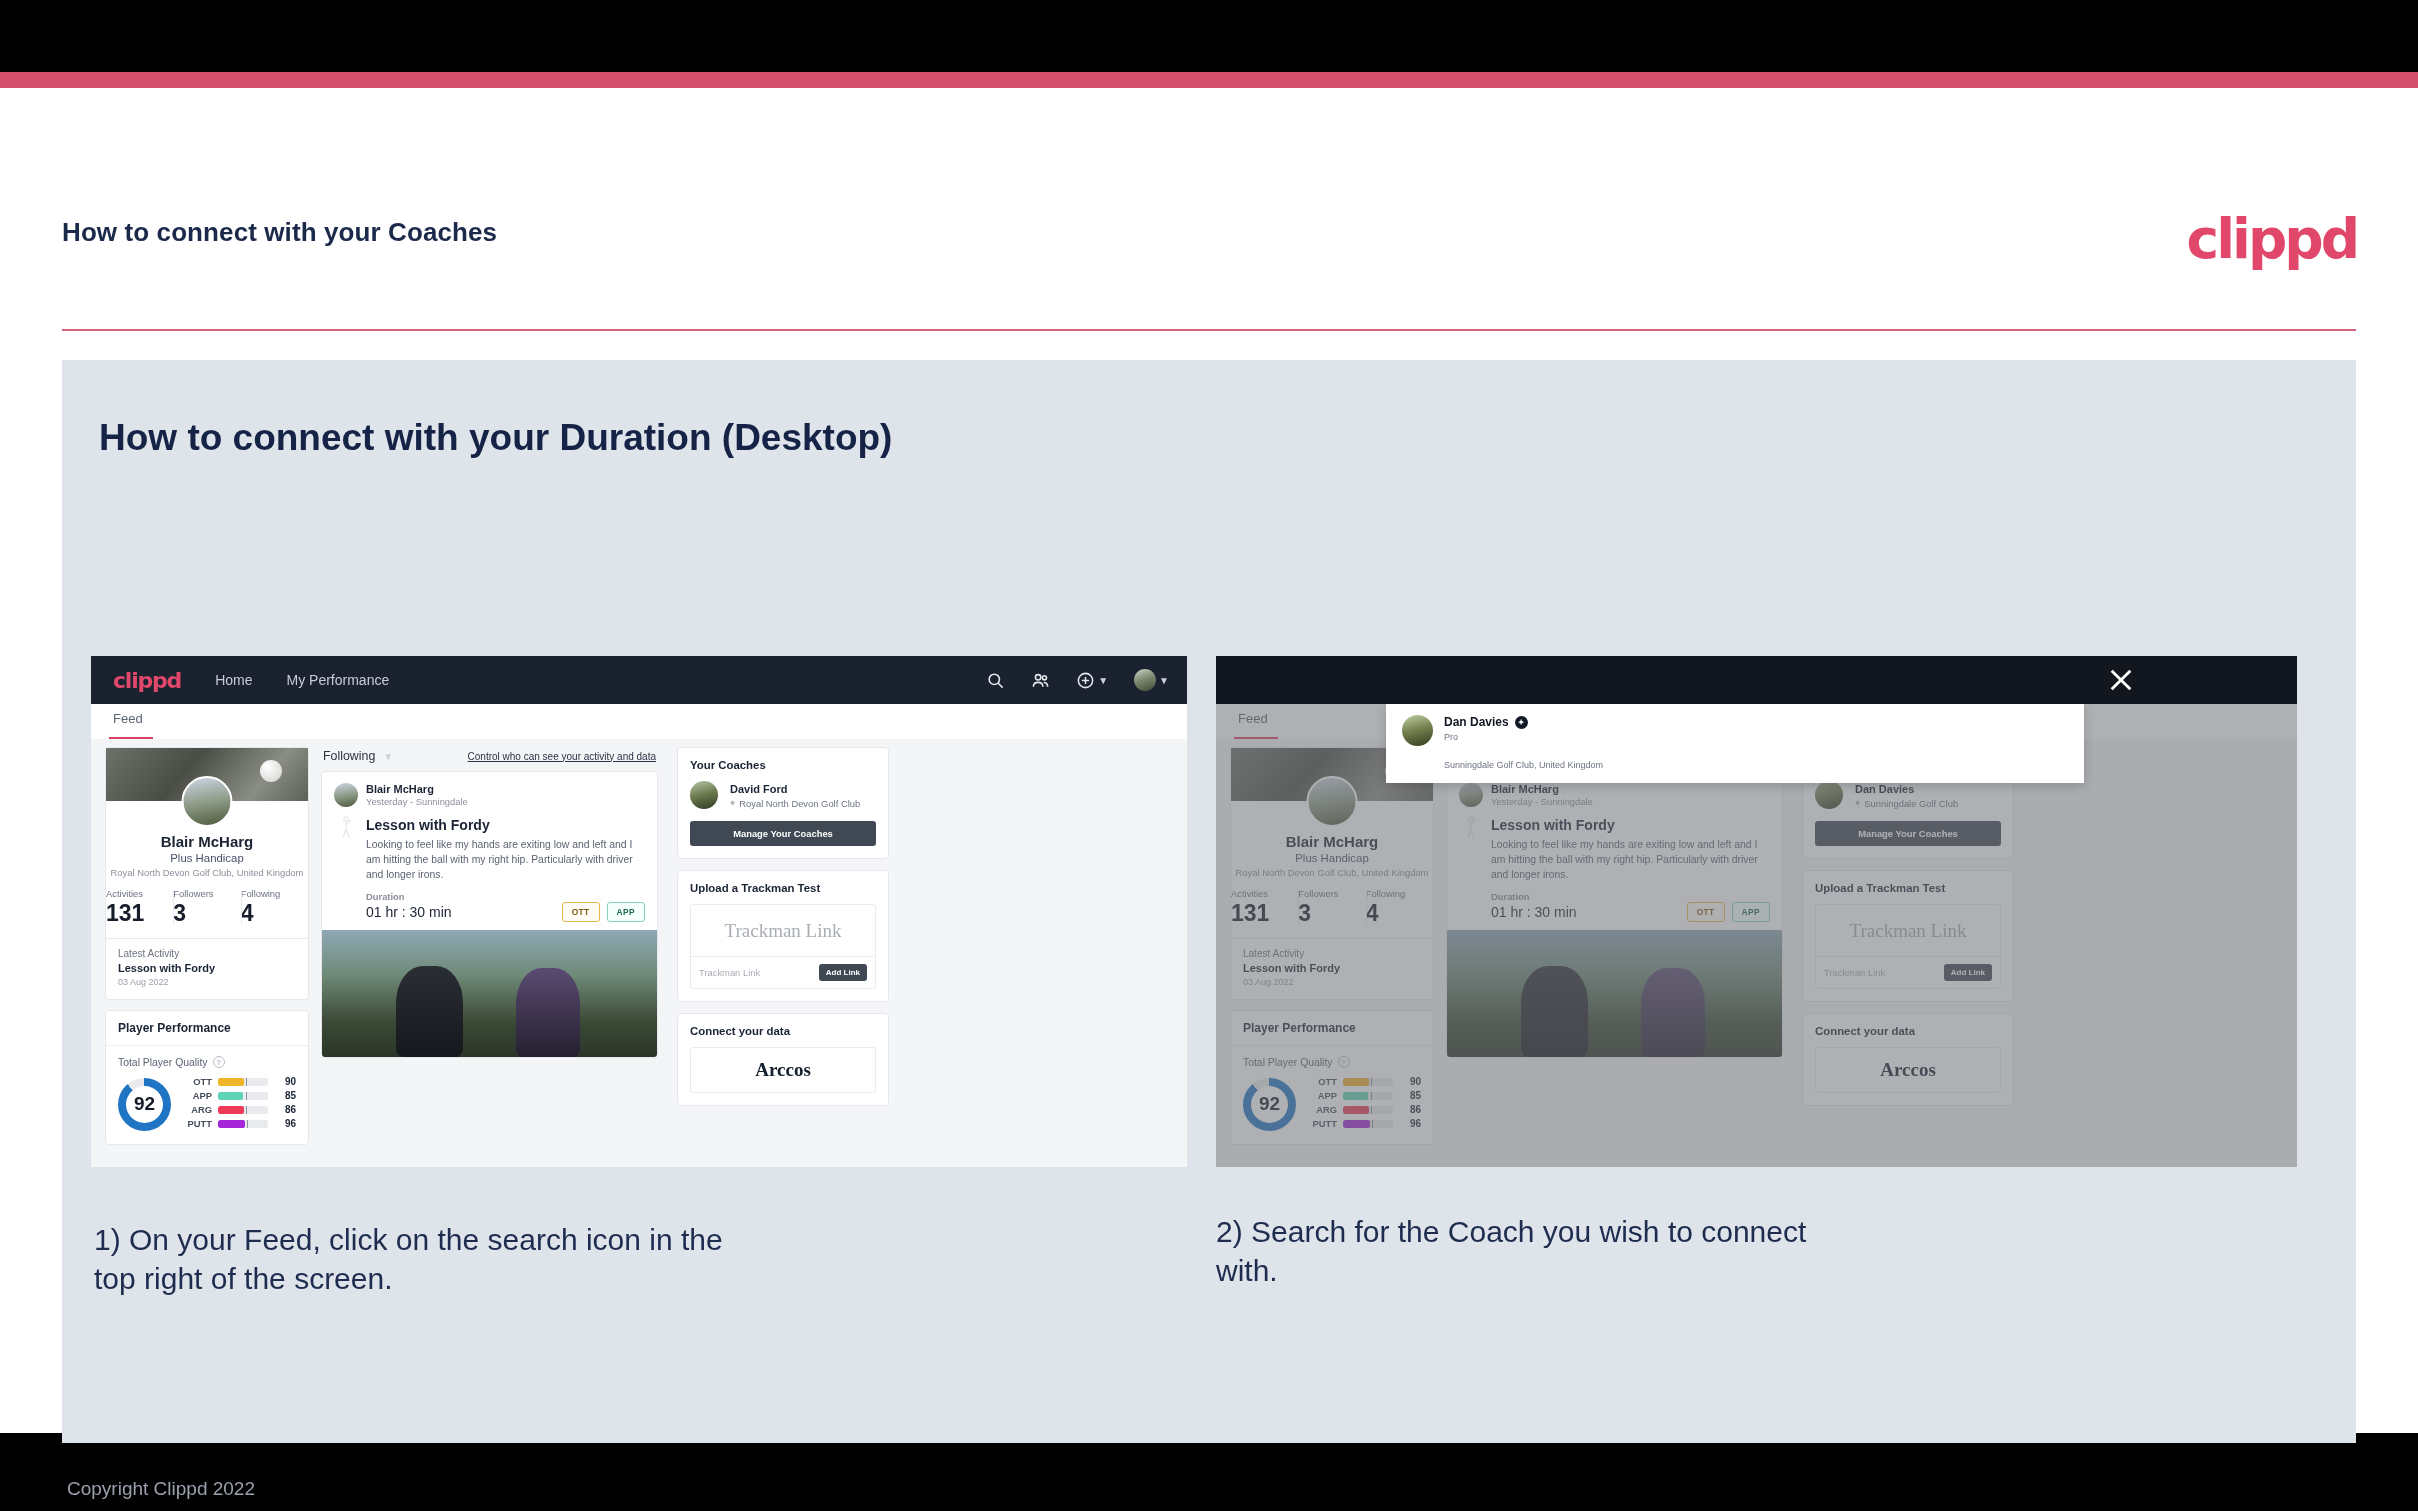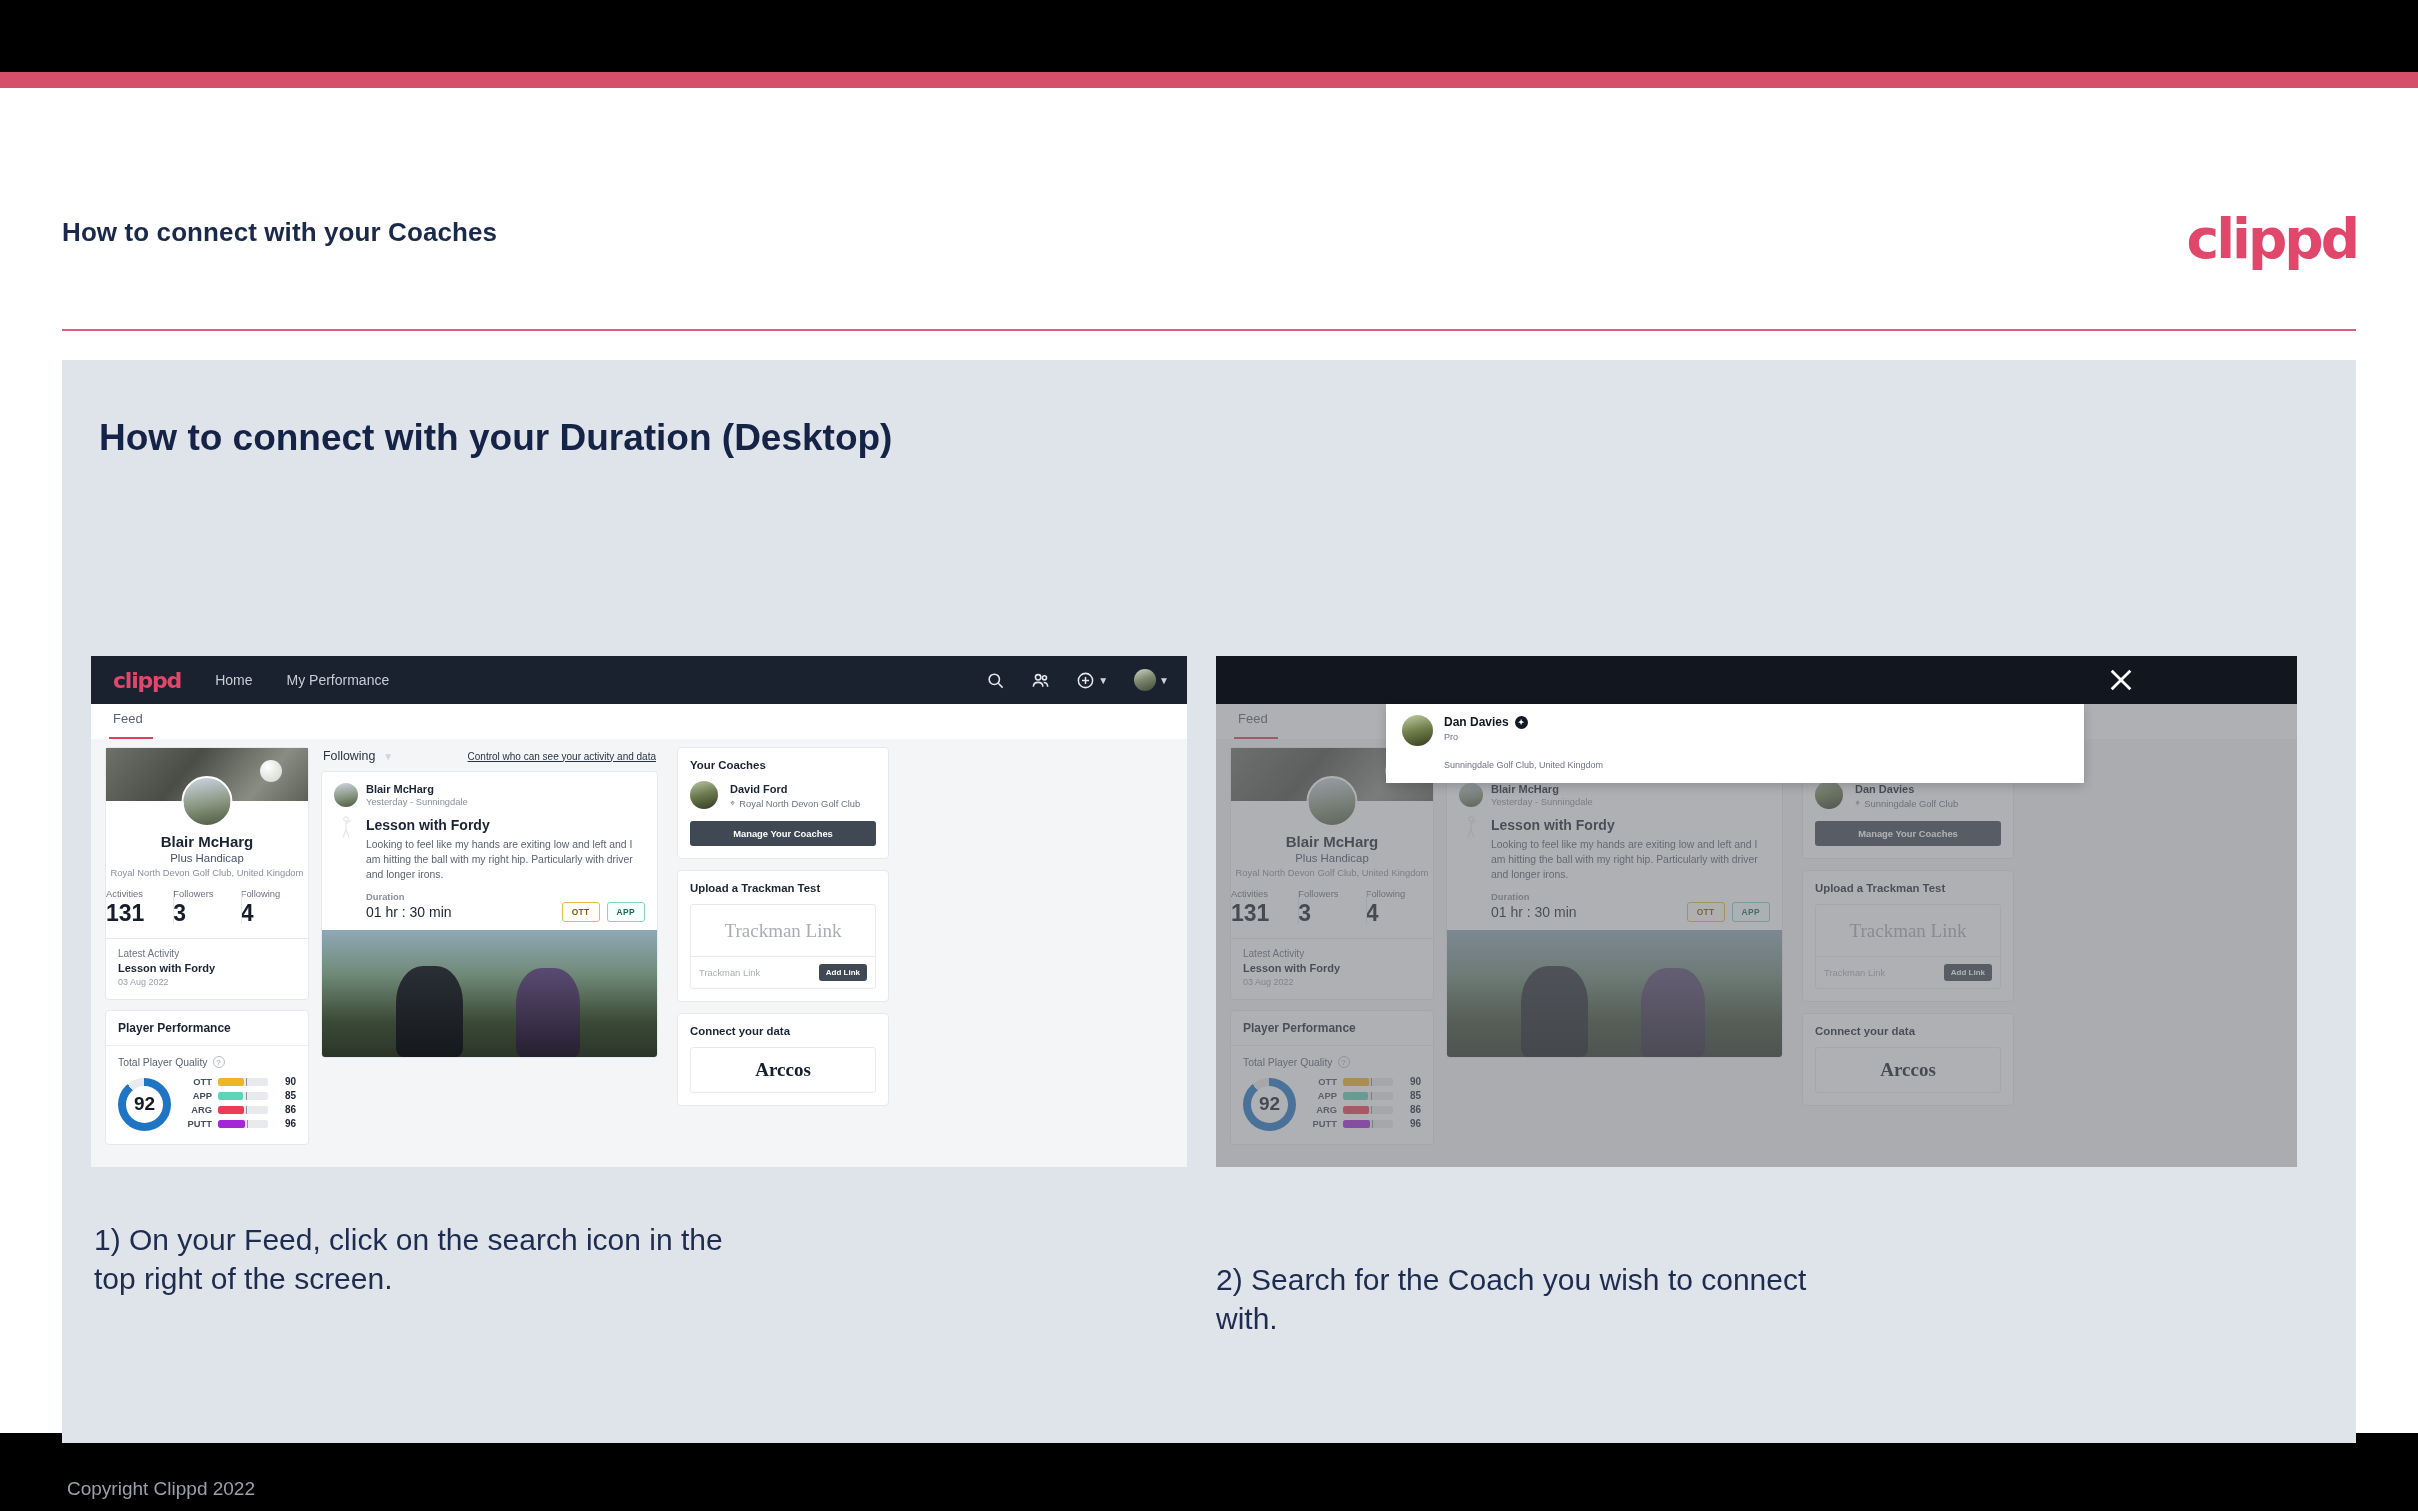--- a/index.html
+++ b/index.html
@@ -25,21 +25,21 @@
   .panel { position:absolute; left:62px; top:272px; width:2294px; height:1083px; background:#dfe3ea; }
 
   .t1 { position:absolute; left:99px; top:329px; font-size:37px; font-weight:bold; color:#152346; }
   .t2 { position:absolute; left:99px; top:379px; font-size:35px; font-weight:400; color:#2c3e63; }
 
   .copyright { position:absolute; left:67px; top:1390px; font-size:19px; color:#9aa0ab; }
 
   
   .cap { position:absolute; font-size:30px; color:#1e2c4f; line-height:1.3; }
   .cap1 { left:94px; top:1132px; width:634px; }
-  .cap2 { left:1216px; top:1172px; width:634px; }
+  .cap2 { left:1216px; top:1124px; width:634px; }
 
   
   .shot { position:absolute; overflow:hidden; background:#fff; }
   .shot1 { left:91px; top:568px; width:1096px; height:511px; }
   .shot2 { left:1216px; top:568px; width:1081px; height:511px; }
 
   .appnav { position:absolute; left:0; top:0; width:100%; height:48px; background:#1a2230; display:flex; align-items:center; }
   .appnav .nlogo { margin-left:22px; font-size:22px; font-weight:800; color:#e0476b;
                    font-family:"DejaVu Sans", sans-serif; letter-spacing:-1.2px; }
   .appnav .nitem { margin-left:34px; font-size:14px; color:#c8cdd6; }

